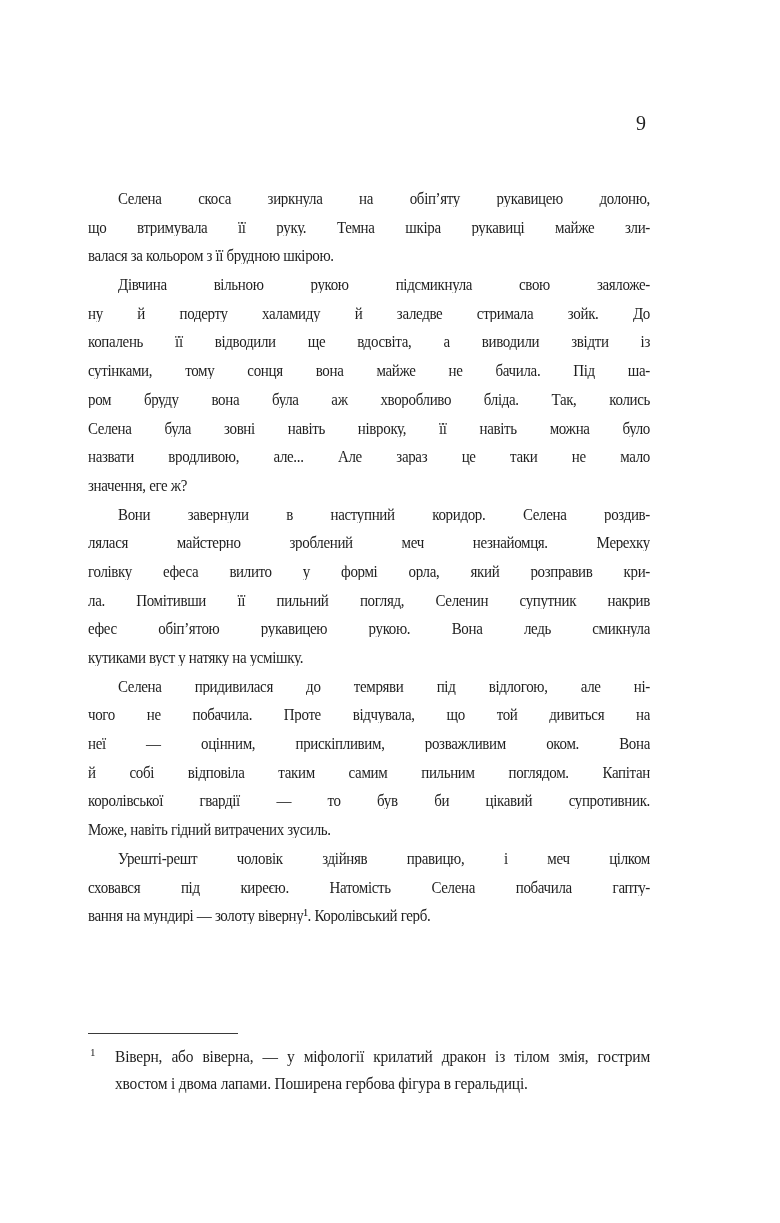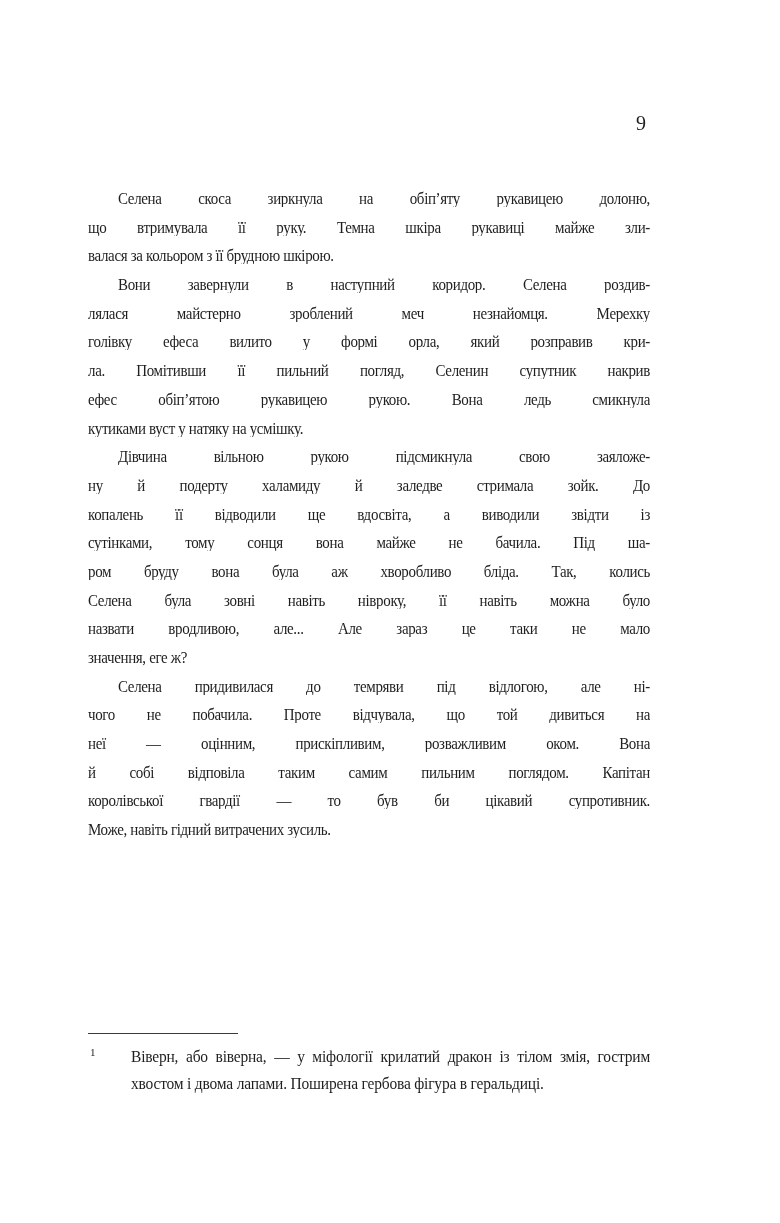--- a/index.html
+++ b/index.html
@@ -69,21 +69,21 @@
     letter-spacing: -0.2px;
   }
   .fn-marker {
     position: absolute;
     left: 2px;
     top: 3px;
     font-size: 11px;
     line-height: 11px;
   }
   .fn-text {
-    margin-left: 43px;
+    margin-left: 27px;
   }
   .fn-text .line {
     height: 26.5px;
     transform: scaleY(1.1);
   }
   .fn-text .line.first {
     text-indent: 0;
   }
 </style>
 </head>
@@ -93,44 +93,49 @@
 
   <div class="page-number">9</div>
 
   <div class="body-text">
       <div class="para">
         <div class="line first">Селена скоса зиркнула на обіп’яту рукавицею долоню,</div>
         <div class="line">що втримувала її руку. Темна шкіра рукавиці майже зли-</div>
         <div class="line last">валася за кольором з її брудною шкірою.</div>
       </div>
       <div class="para">
-        <div class="line first">Вони завернули в наступний коридор. Селена роздив-</div>
-        <div class="line">лялася майстерно зроблений меч незнайомця. Мерехку</div>
-        <div class="line">голівку ефеса вилито у формі орла, який розправив кри-</div>
-        <div class="line">ла. Помітивши її пильний погляд, Селенин супутник накрив</div>
-        <div class="line">ефес обіп’ятою рукавицею рукою. Вона ледь смикнула</div>
-        <div class="line last">кутиками вуст у натяку на усмішку.</div>
-      </div>
-      <div class="para">
         <div class="line first">Дівчина вільною рукою підсмикнула свою заяложе-</div>
         <div class="line">ну й подерту халамиду й заледве стримала зойк. До</div>
         <div class="line">копалень її відводили ще вдосвіта, а виводили звідти із</div>
         <div class="line">сутінками, тому сонця вона майже не бачила. Під ша-</div>
         <div class="line">ром бруду вона була аж хворобливо бліда. Так, колись</div>
         <div class="line">Селена була зовні навіть нівроку, її навіть можна було</div>
         <div class="line">назвати вродливою, але... Але зараз це таки не мало</div>
         <div class="line last">значення, еге ж?</div>
       </div>
       <div class="para">
+        <div class="line first">Вони завернули в наступний коридор. Селена роздив-</div>
+        <div class="line">лялася майстерно зроблений меч незнайомця. Мерехку</div>
+        <div class="line">голівку ефеса вилито у формі орла, який розправив кри-</div>
+        <div class="line">ла. Помітивши її пильний погляд, Селенин супутник накрив</div>
+        <div class="line">ефес обіп’ятою рукавицею рукою. Вона ледь смикнула</div>
+        <div class="line last">кутиками вуст у натяку на усмішку.</div>
+      </div>
+      <div class="para">
         <div class="line first">Селена придивилася до темряви під відлогою, але ні-</div>
         <div class="line">чого не побачила. Проте відчувала, що той дивиться на</div>
         <div class="line">неї — оцінним, прискіпливим, розважливим оком. Вона</div>
         <div class="line">й собі відповіла таким самим пильним поглядом. Капітан</div>
         <div class="line">королівської гвардії — то був би цікавий супротивник.</div>
         <div class="line last">Може, навіть гідний витрачених зусиль.</div>
+      </div>
+      <div class="para">
+        <div class="line first">Урешті-решт чоловік здійняв правицю, і меч цілком</div>
+        <div class="line">сховався під киреєю. Натомість Селена побачила гапту-</div>
+        <div class="line last">вання на мундирі — золоту віверну¹. Королівський герб.</div>
       </div>
     </div>
 
   <div class="footnote-rule"></div>
 
   <div class="footnote">
     <span class="fn-marker">1</span>
     <div class="fn-text">
         <div class="para">
           <div class="line first">Віверн, або віверна, — у міфології крилатий дракон із тілом змія, гострим</div>

